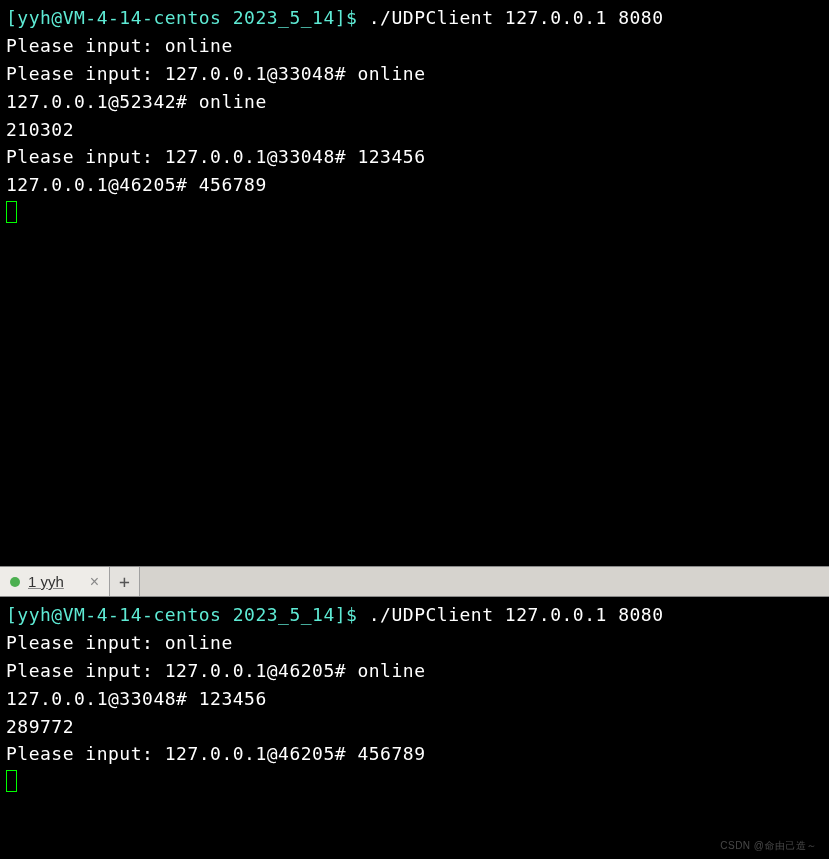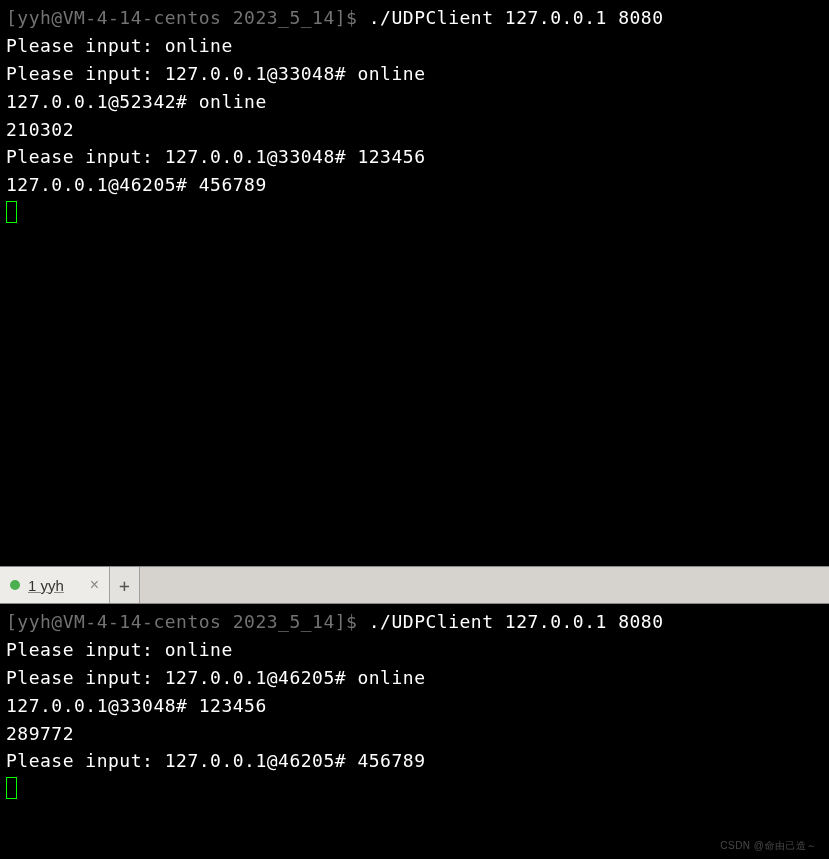--- a/index.html
+++ b/index.html
@@ -24,21 +24,21 @@
       letter-spacing: 0.5px;
     }
     .pane-top {
       height: 566px;
     }
     .pane-bottom {
       height: 258px;
     }
     .tab-bar {
       background: #d6d3ce;
-      height: 38px;
+      height: 31px;
       display: flex;
       align-items: stretch;
       border-top: 1px solid #888;
       border-bottom: 1px solid #888;
     }
     .tab {
       background: #eeece8;
       border-right: 1px solid #a0a0a0;
       display: flex;
       align-items: center;
@@ -78,21 +78,21 @@
       background: #e4e2de;
       cursor: pointer;
     }
     .tab-bar-rest {
       flex: 1;
       background: #d6d3ce;
     }
     .line {
       white-space: pre;
     }
-    .prompt-user { color: #737373; }
+    .prompt-user { color: #5eead4; }
     .cursor {
       display: inline-block;
       width: 11px;
       height: 22px;
       border: 1.5px solid #00ff00;
       vertical-align: text-bottom;
       margin-top: 2px;
     }
     .watermark {
       position: absolute;

